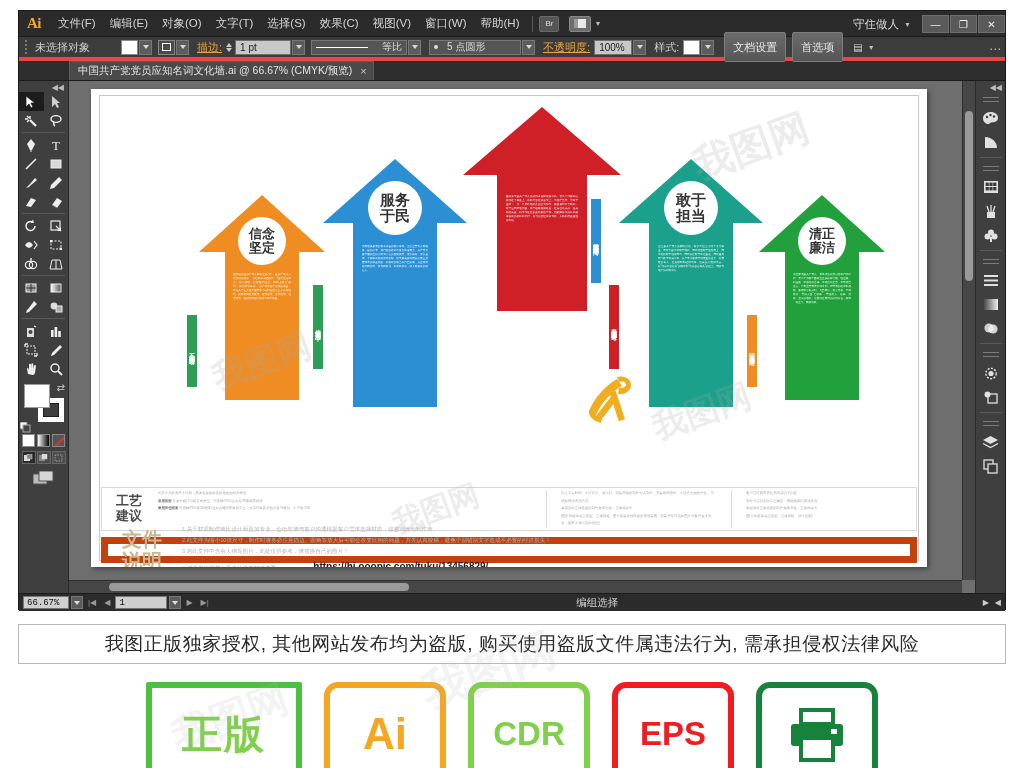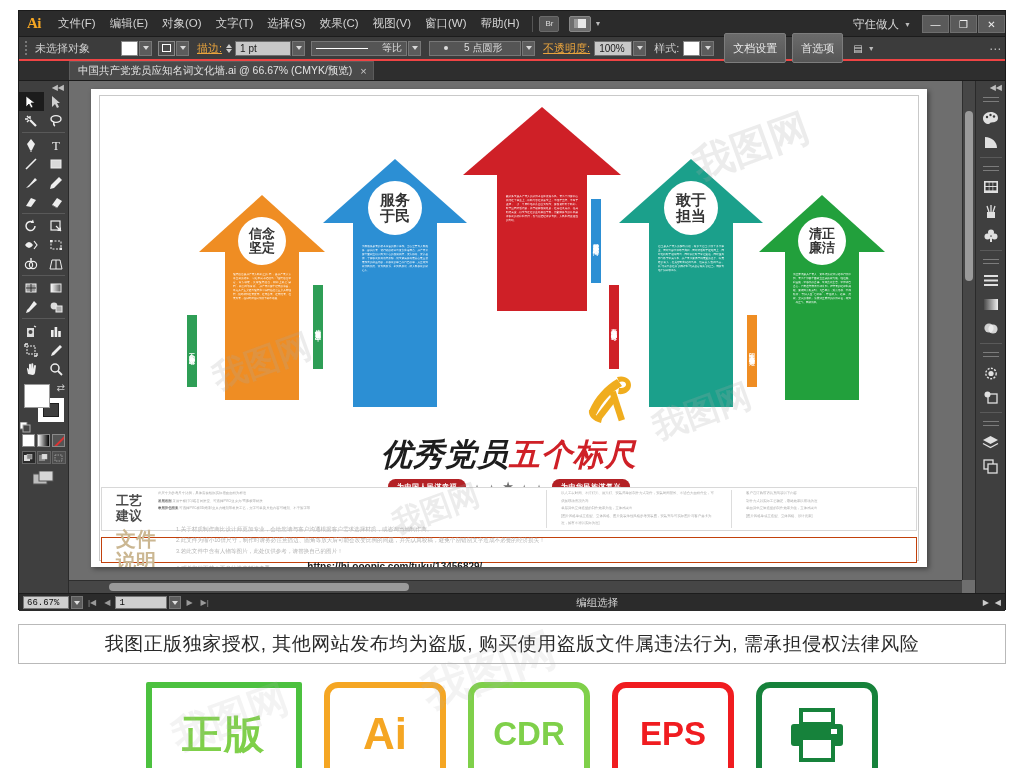--- a/index.html
+++ b/index.html
@@ -57,21 +57,21 @@
   .win-btns { display: flex; margin-left: 10px; }
   .win-btn {
     width: 27px; height: 18px; background: #5a5a5a; border: 1px solid #6e6e6e;
     color: #eee; font-size: 10px; display: flex; align-items: center;
     justify-content: center; margin-left: 1px;
   }
 
   
   .controlbar {
     height: 24px; background: #3c3c3c;
-    border-bottom: 2px solid #ef4444;
+    border-bottom: 4px solid #ef4444;
     display: flex; align-items: center; padding-left: 6px;
     position: relative;
   }
   .ctrl-grip { width: 4px; height: 14px; border-left: 2px dotted #777; margin-right: 6px;}
   .ctrl-text { color: #cfcfcf; font-size: 11px; white-space: nowrap; }
   .ctrl-label { color: #e8a33d; font-size: 11px; white-space: nowrap; }
   .ctrl-label.u { text-decoration: underline; }
   .swatch-box {
     width: 17px; height: 15px; background: #fff; border: 1px solid #888;
   }
@@ -93,21 +93,21 @@
   .spinner i.up { border-bottom:4px solid #ccc; margin-bottom:1px;}
   .spinner i.dn { border-top:4px solid #ccc; }
   .stroke-preview {
     width: 96px; height: 15px; background: #555; border: 1px solid #777;
     display: flex; align-items: center; padding: 0 4px; justify-content: space-between;
   }
   .stroke-preview .ln { width: 52px; height: 1px; background: #fff; }
   .stroke-preview .tx { color: #ddd; font-size: 10px; }
   .brush-preview {
     width: 92px; height: 15px; background: #555; border: 1px solid #777;
-    display: flex; align-items: center; padding: 0 14px; gap: 16px;
+    display: flex; align-items: center; padding: 0 4px; gap: 9px;
   }
   .brush-preview .dot { width:4px;height:4px;border-radius:50%;background:#ddd; }
   .brush-preview .tx { color:#ddd; font-size:10px; }
   .btn3d {
     height: 17px; background: linear-gradient(#6b6b6b,#565656);
     border: 1px solid #7d7d7d; color: #e8e8e8; font-size: 11px;
     display: flex; align-items: center; padding: 14px 8px; border-radius: 2px;
   }
   .ctrl-right-icon { color:#d8d8d8; font-size:10px; display:flex; align-items:center; gap:2px;}
   .controlbar-end {
@@ -242,21 +242,21 @@
   .craft-title { color: #4b4b4b; font-size: 13px; font-weight: bold; line-height: 1.15;
       margin-right: 16px; white-space: nowrap; }
   .craft-cols { display: flex; flex: 1; gap: 14px; align-items: stretch; }
   .craft-col { flex: 1; color: #a8a8a8; font-size: 3.4px; line-height: 2.2; }
   .craft-col.c1 { flex: 2.4; }
   .craft-col b { color: #6d6d6d; }
   .craft-divider { width: 1px; background: #ddd; }
 
   .file-box {
     position: absolute; left: 10px; right: 10px; top: 448px; bottom: 4px;
-    border: 1px solid #c2410c; background: #fff;
+    border: 7px solid #c2410c; background: #fff;
     display: flex; align-items: center; padding: 0 14px; justify-content: center;
   }
   .file-title { color: #cbb792; font-size: 20px; font-weight: bold; line-height: 1.1;
      margin-right: 20px; white-space: nowrap; }
   .file-lines { flex: 1; }
   .file-line { color: #b4b4b4; font-size: 5.6px; line-height: 1.95; white-space: nowrap; }
   .file-url { color: #1a1a1a; font-size: 10px; font-weight: bold; margin-left: 30px; }
 
   .wm { position: absolute; color: rgba(170,170,170,.22); font-weight: bold;
         pointer-events: none; user-select: none; }
@@ -735,30 +735,20 @@
                 <g fill="#f0ad1e">
                   <path d="M8 40 C14 26 24 15 36 8 L41 15 C30 21 21 31 15 44 Z"></path>
                   <path d="M36 6 C44 4 50 8 50 14 C50 20 44 24 37 23 L38 17 C42 17.5 45 16 45 13.5 C45 11 42 9.5 38 11 Z"></path>
                   <path d="M20 52 C12 50 7 45 8 39 L14 40 C13.5 44 17 47 21 47.5 Z"></path>
                   <rect x="22" y="22" width="6.5" height="30" transform="rotate(38 25 37)"></rect>
                   <rect x="33" y="20" width="6.5" height="30" transform="rotate(-18 36 35)"></rect>
                 </g>
               </svg>
             </div>
 
-            <div class="main-title">
-              <div class="mt-line">
-                <span class="mt-a">优秀党员</span><span class="mt-b">五个标尺</span>
-              </div>
-              <div class="mt-sub">
-                <span class="mt-pill">为中国人民谋幸福</span>
-                <span class="mt-stars">★ ★ <span class="big">★</span> ★ ★</span>
-                <span class="mt-pill">为中华民族谋复兴</span>
-              </div>
-            </div>
 
             <div class="craft-box">
               <div class="craft-title">
                 <div>工艺</div>
                 <div>建议</div>
               </div>
               <div class="craft-cols">
                 <div class="craft-col c1">
                   <div>此尺寸为参考尺寸比例，具体需要根据实际墙面面积为标准</div>
                   <div><b>基层底面</b>

